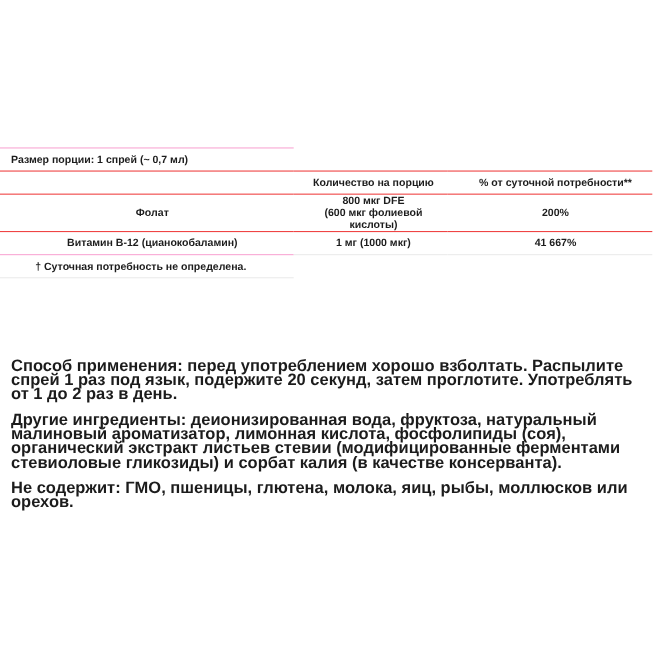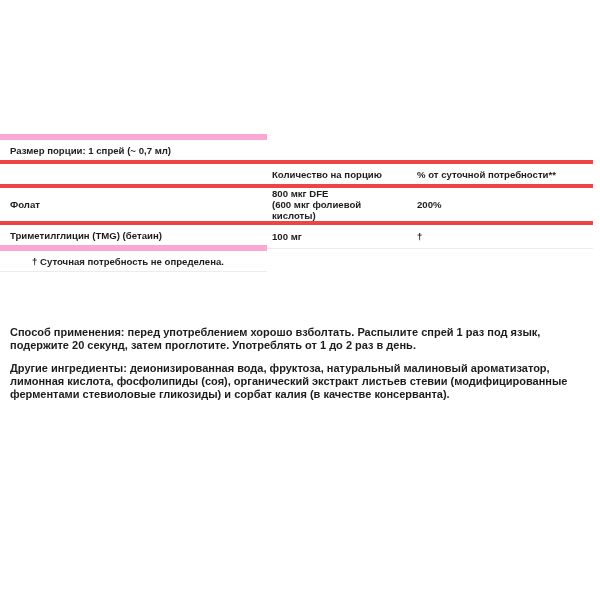--- a/index.html
+++ b/index.html
@@ -1,29 +1,29 @@
 <!DOCTYPE html>
 <html><head>
 <meta charset="utf-8">
 <style>
   html, body { margin: 0; padding: 0; background: #ffffff; }
   body { width: 600px; height: 600px; position: relative; overflow: hidden;
          font-family: "Liberation Sans", "DejaVu Sans", sans-serif; color: #1c1c1c; }
   .panel { position: absolute; left: 0; top: 134px; width: 600px; }
   table.facts { border-collapse: collapse; width: 593px; font-size: 9.6px; font-weight: bold; }
-  table.facts td { padding: 0 0 0 10px; height: 20px; vertical-align: middle; border-top: 6px solid #f9a8d4; line-height: 11px; }
+  table.facts td { padding: 0 0 0 10px; height: 20px; vertical-align: middle; border-top: 1px solid #f9a8d4; line-height: 11px; }
   table.facts td.c1 { width: 235px; }
   table.facts td.c2 { width: 135px; padding-left: 5px; }
   table.facts td.c3 { padding-left: 10px; }
   table.facts td.blank { border-top: none; }
   table.facts tr.tall td { height: 31px; }
   table.facts tr.last td.c1 { border-bottom: 1px solid #ececec; padding-left: 32px; }
-  table.facts tr.row td { border-top: 4px solid #ef4444; }
+  table.facts tr.row td { border-top: 1px solid #ef4444; text-align: center; }
   .sub { display: block; }
-  .texts { position: absolute; left: 10px; top: 326px; width: 585px; font-size: 11px; font-weight: bold; line-height: 13px; }
+  .texts { position: absolute; left: 10px; top: 326px; width: 585px; font-size: 15px; font-weight: bold; line-height: 13px; }
   .texts p { margin: 0 0 10px 0; }
 </style>
 </head>
 <body>
 
 <div class="panel">
   <table class="facts">
     <tbody>
         <tr>
       <td class="c1">Размер порции: 1 спрей (~ 0,7 мл)</td>
@@ -37,29 +37,30 @@
     </tr>
     <tr class="row tall">
       <td class="c1">Фолат</td>
       <td class="c2">
         <span class="sub">800 мкг DFE</span>
         <span class="sub">(600 мкг фолиевой кислоты)</span>
       </td>
       <td class="c3">200%</td>
     </tr>
     <tr class="row">
-      <td class="c1">Триметилглицин (TMG) (бетаин)</td>
-      <td class="c2">100 мг</td>
-      <td class="c3">†</td>
+      <td class="c1">Витамин B-12 (цианокобаламин)</td>
+      <td class="c2">1 мг (1000 мкг)</td>
+      <td class="c3">41 667%</td>
     </tr>
     <tr class="last">
       <td class="c1">† Суточная потребность не определена.</td>
       <td class="c2" style="border-top:1px solid #ececec"></td>
       <td class="c3" style="border-top:1px solid #ececec"></td>
     </tr>
   </tbody>
     </table>
 </div>
 
 <div class="texts">
   <p>Способ применения: перед употреблением хорошо взболтать. Распылите спрей 1 раз под язык, подержите 20 секунд, затем проглотите. Употреблять от 1 до 2 раз в день.</p>
   <p>Другие ингредиенты: деионизированная вода, фруктоза, натуральный малиновый ароматизатор, лимонная кислота, фосфолипиды (соя), органический экстракт листьев стевии (модифицированные ферментами стевиоловые гликозиды) и сорбат калия (в качестве консерванта).</p>
+  <p>Не содержит: ГМО, пшеницы, глютена, молока, яиц, рыбы, моллюсков или орехов.</p>
 </div>
 
 </body></html>

